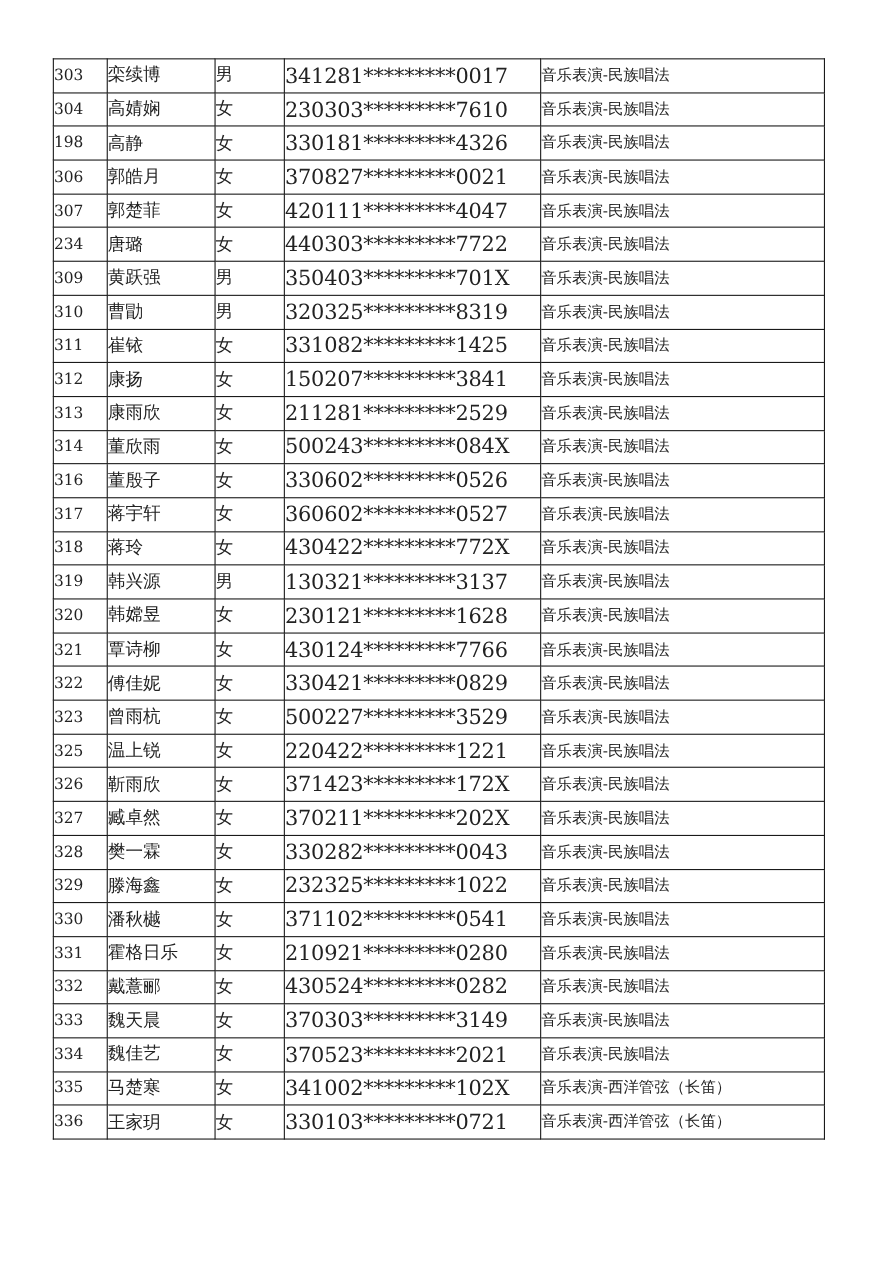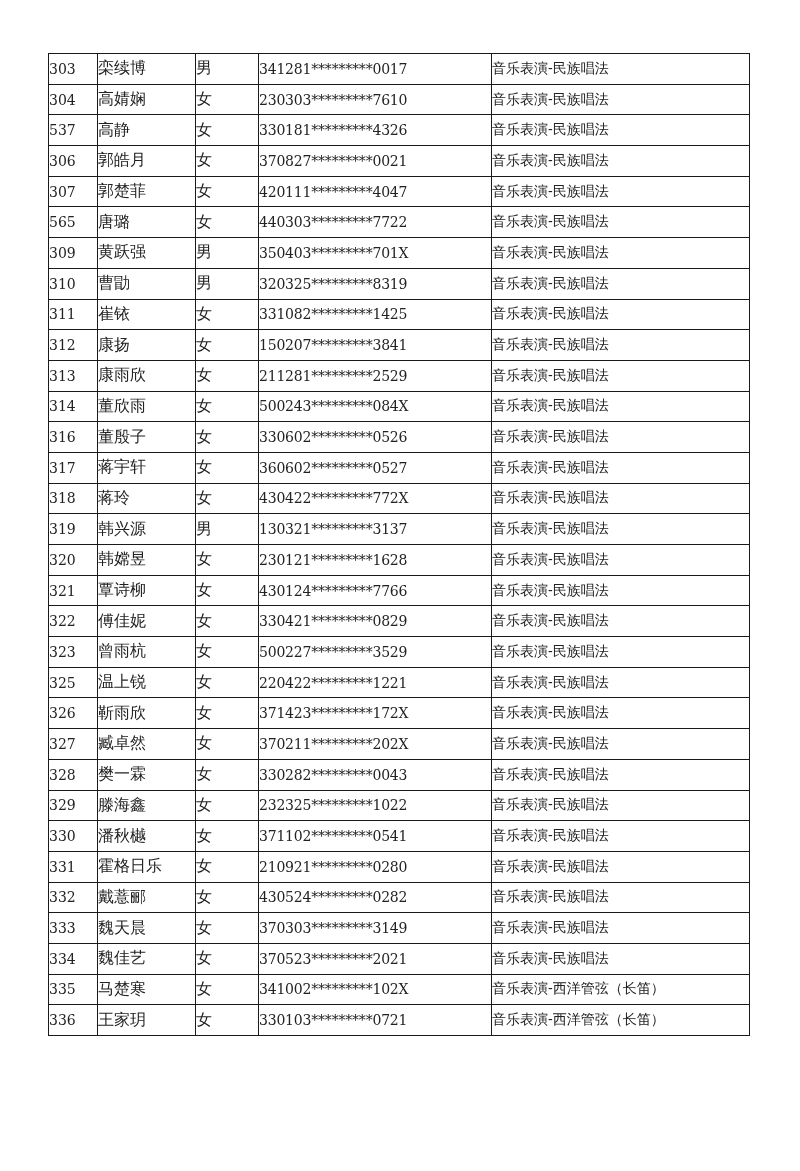--- a/index.html
+++ b/index.html
@@ -14,21 +14,21 @@
       white-space: nowrap; overflow: hidden; vertical-align: middle;
     }
     col.c-no { width: 49px; }
     col.c-name { width: 98px; }
     col.c-sex { width: 63px; }
     col.c-id { width: 233px; }
     col.c-major { width: 258px; }
     td.no { text-align: left; vertical-align: top; font-size: 14px; padding-right: 1px; padding-top: 2px; }
     td.name { font-size: 16px; padding-left: 3px; padding-top: 6px; }
     td.sex { font-size: 16px; padding-left: 8px; padding-top: 6px; }
-    td.idno { font-size: 14px; padding-left: 2px; padding-top: 5px; letter-spacing: -0.2px; }
+    td.idno { font-size: 19px; padding-left: 2px; padding-top: 5px; letter-spacing: -0.2px; }
     td.major { font-size: 14px; padding-left: 5px; vertical-align: top; padding-top: 3px; }
   </style>
 </head>
 <body>
 
 <table class="roster">
   <colgroup>
     <col class="c-no">
       <col class="c-name">
       <col class="c-sex">
@@ -47,21 +47,21 @@
 
   <tr>
     <td class="no">304</td>
     <td class="name">高婧娴</td>
     <td class="sex">女</td>
     <td class="idno">230303*********7610</td>
     <td class="major">音乐表演-民族唱法</td>
   </tr>
 
   <tr>
-    <td class="no">537</td>
+    <td class="no">198</td>
     <td class="name">高静</td>
     <td class="sex">女</td>
     <td class="idno">330181*********4326</td>
     <td class="major">音乐表演-民族唱法</td>
   </tr>
 
   <tr>
     <td class="no">306</td>
     <td class="name">郭皓月</td>
     <td class="sex">女</td>
@@ -71,21 +71,21 @@
 
   <tr>
     <td class="no">307</td>
     <td class="name">郭楚菲</td>
     <td class="sex">女</td>
     <td class="idno">420111*********4047</td>
     <td class="major">音乐表演-民族唱法</td>
   </tr>
 
   <tr>
-    <td class="no">565</td>
+    <td class="no">234</td>
     <td class="name">唐璐</td>
     <td class="sex">女</td>
     <td class="idno">440303*********7722</td>
     <td class="major">音乐表演-民族唱法</td>
   </tr>
 
   <tr>
     <td class="no">309</td>
     <td class="name">黄跃强</td>
     <td class="sex">男</td>

